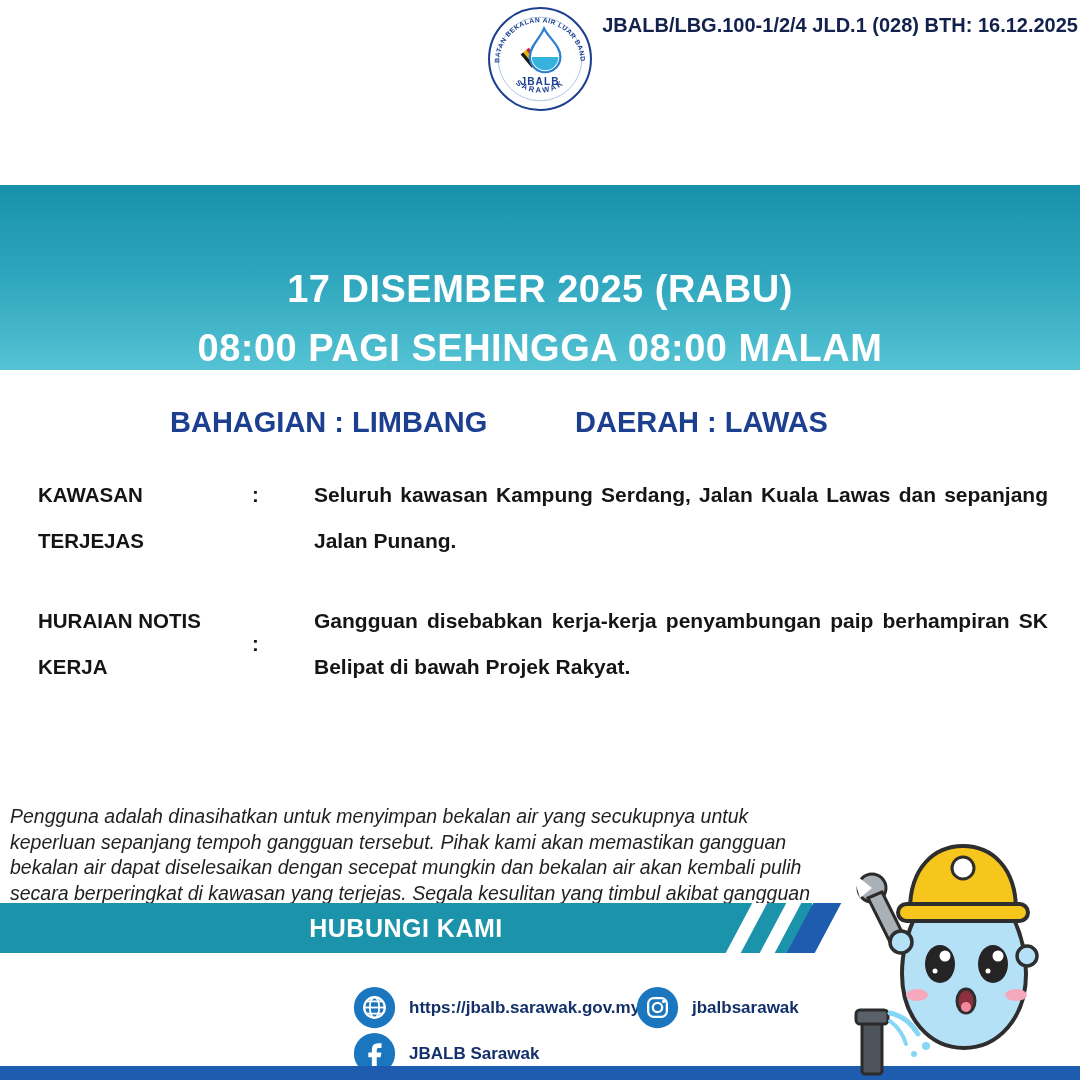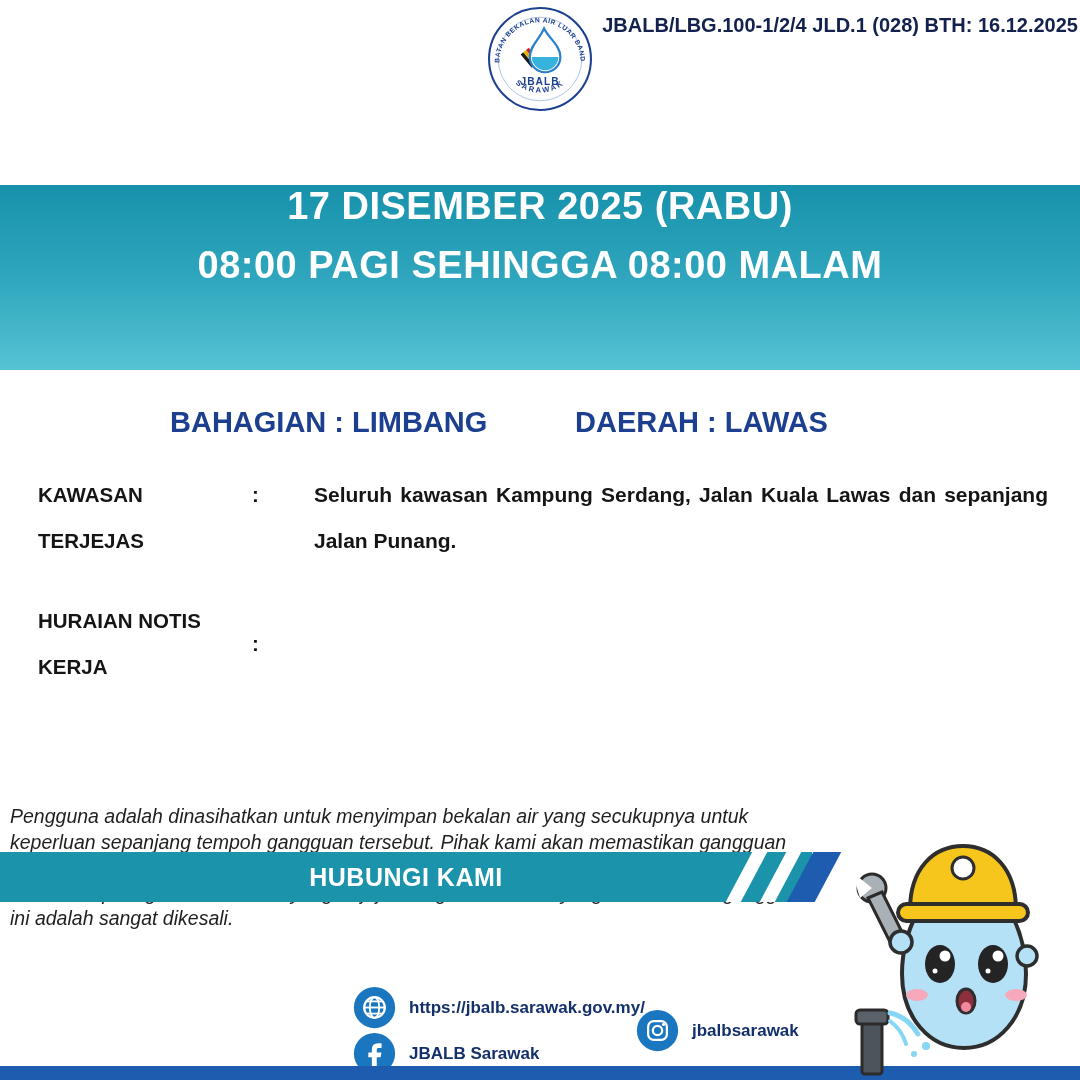--- a/index.html
+++ b/index.html
@@ -49,21 +49,21 @@
   .banner {
     position: absolute;
     top: 185px;
     left: 0;
     width: 1080px;
     height: 185px;
     background: linear-gradient(180deg, #1791ab 0%, #2fa6bd 50%, #55c3d4 100%);
     display: flex;
     flex-direction: column;
     align-items: center;
-    justify-content: flex-start;
+    justify-content: flex-end;
     gap: 16px;
   }
   .banner-line {
     color: #ffffff;
     font-size: 38px;
     font-weight: bold;
     letter-spacing: 0.5px;
   }
 
   
@@ -125,21 +125,21 @@
     width: 802px;
     font-size: 19.5px;
     font-style: italic;
     line-height: 25.5px;
     color: #1f1f1f;
   }
 
   
   .contact-bar {
     position: absolute;
-    top: 852px;
+    top: 903px;
     left: 0;
     width: 812px;
     height: 50px;
     background: #1b93aa;
     display: flex;
     align-items: center;
     justify-content: center;
   }
   .contact-bar-title {
     color: #ffffff;
@@ -159,21 +159,21 @@
 
   
   .contact-item {
     position: absolute;
     display: flex;
     align-items: center;
     gap: 12px;
   }
   .contact-item.call  { top: 985px; left: 16px; }
   .contact-item.web   { top: 985px; left: 352px; }
-  .contact-item.insta { top: 1008px; left: 635px; }
+  .contact-item.insta { top: 985px; left: 635px; }
   .contact-item.fb    { top: 1031px; left: 352px; }
   .contact-icon { width: 45px; height: 45px; flex: 0 0 auto; }
   .contact-text {
     color: #14306b;
     font-weight: bold;
     font-size: 17px;
     line-height: 23px;
   }
 
   
@@ -243,20 +243,21 @@
     <div class="info-colon">:</div>
     <div class="info-text">
       <p>Seluruh kawasan Kampung Serdang, Jalan Kuala Lawas dan sepanjang Jalan Punang.</p>
     </div>
   </div>
 
   <div class="info-row sec2">
     <div class="info-label">HURAIAN NOTIS KERJA</div>
     <div class="info-colon">:</div>
     <div class="info-text">
+      <p>Gangguan disebabkan kerja-kerja penyambungan paip berhampiran SK Belipat di bawah Projek Rakyat.</p>
     </div>
   </div>
 
   <p class="disclaimer">Pengguna adalah dinasihatkan untuk menyimpan bekalan air yang secukupnya untuk keperluan sepanjang tempoh gangguan tersebut. Pihak kami akan memastikan gangguan bekalan air dapat diselesaikan dengan secepat mungkin dan bekalan air akan kembali pulih secara berperingkat di kawasan yang terjejas. Segala kesulitan yang timbul akibat gangguan ini adalah sangat dikesali.</p>
 
   <div class="contact-bar">
     <div class="contact-bar-title">HUBUNGI KAMI</div>
     <div class="bar-stripe white1"></div>
     <div class="bar-stripe white2"></div>
     <div class="bar-stripe blue1"></div>

